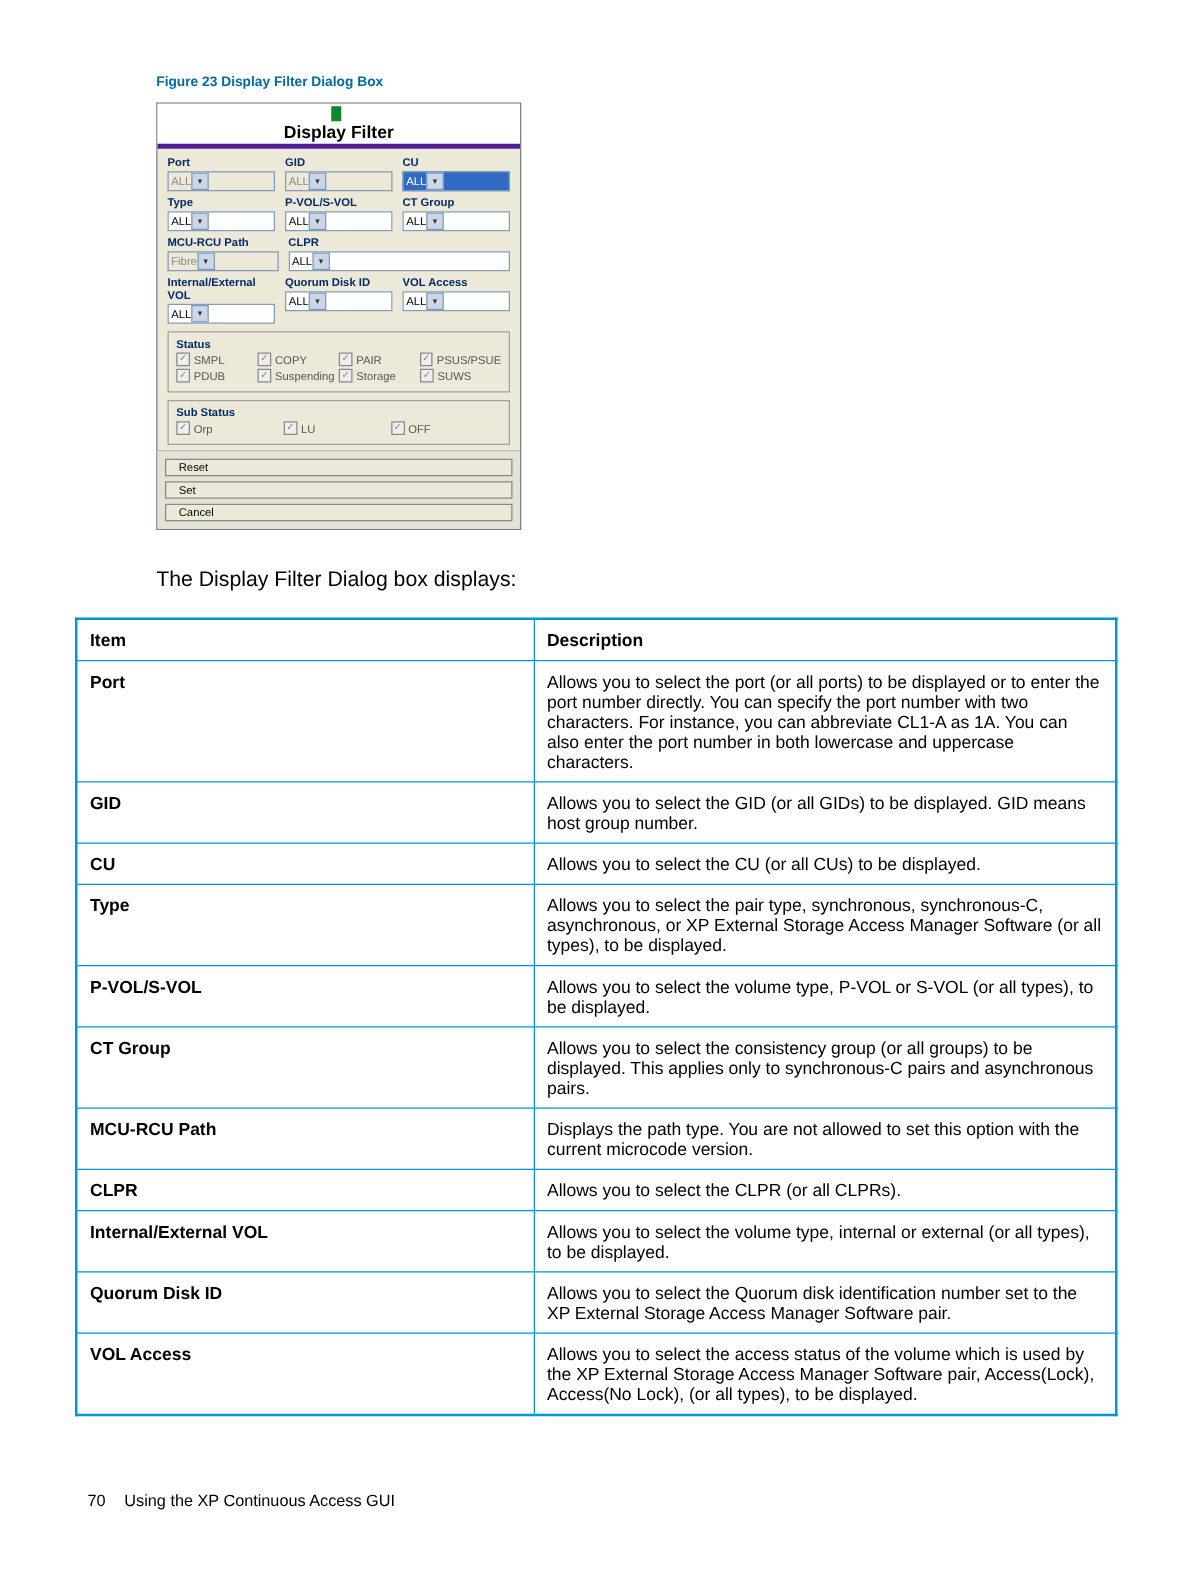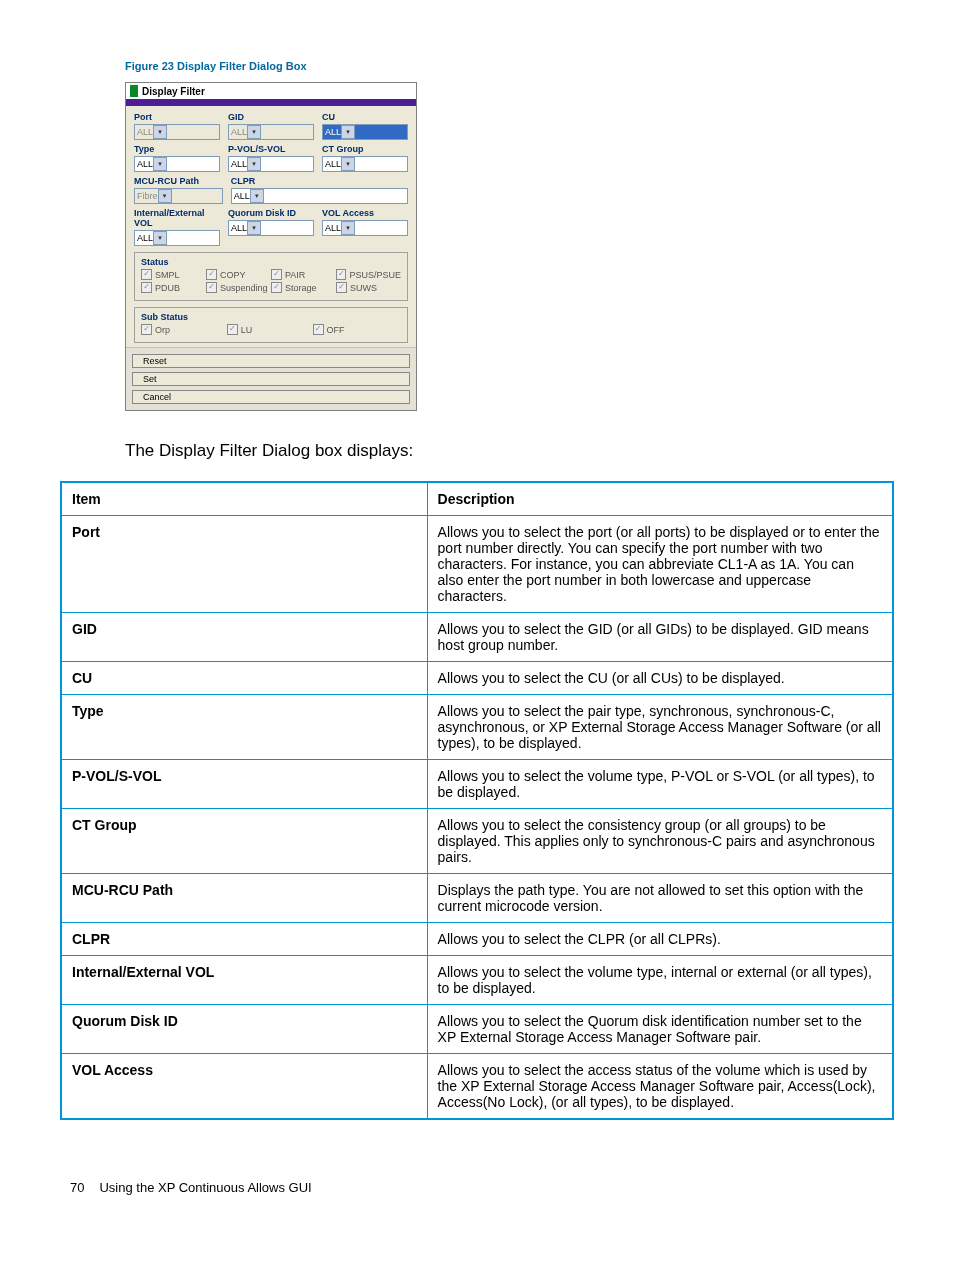--- a/index.html
+++ b/index.html
@@ -26,24 +26,25 @@
     width: 290px;
     border: 1px solid #808080;
     background: #ECE9D8;
     font-family: Tahoma, Arial, sans-serif;
     font-size: 9px;
   }
   .dialog .titlebar {
     display: flex;
     align-items: center;
     background: #fff;
-    border-bottom: 7px solid #4c1d95;
+    border-bottom: 4px solid #4c1d95;
     padding: 2px 4px;
-    font-size: 10px;
-    font-weight: bold;
+    font-size: 14px;
+    font-weight: bold;
+    flex-direction: column;
   }
   .titlebar .tb-icon {
     width: 8px;
     height: 12px;
     background: #088A29;
     margin-right: 4px;
   }
   .dialog-body {
     padding: 6px 8px 4px 8px;
   }
@@ -397,14 +398,14 @@
       </tr>
       <tr>
         <td class="item">VOL Access</td>
         <td>Allows you to select the access status of the volume which is used by the XP External Storage Access Manager Software pair, Access(Lock), Access(No Lock), (or all types), to be displayed.</td>
       </tr>
     </tbody>
 </table>
 
 <div class="footer">
   <span>70</span>
-  <span>Using the XP Continuous Allows GUI</span>
+  <span>Using the XP Continuous Access GUI</span>
 </div>
 
 </body></html>

